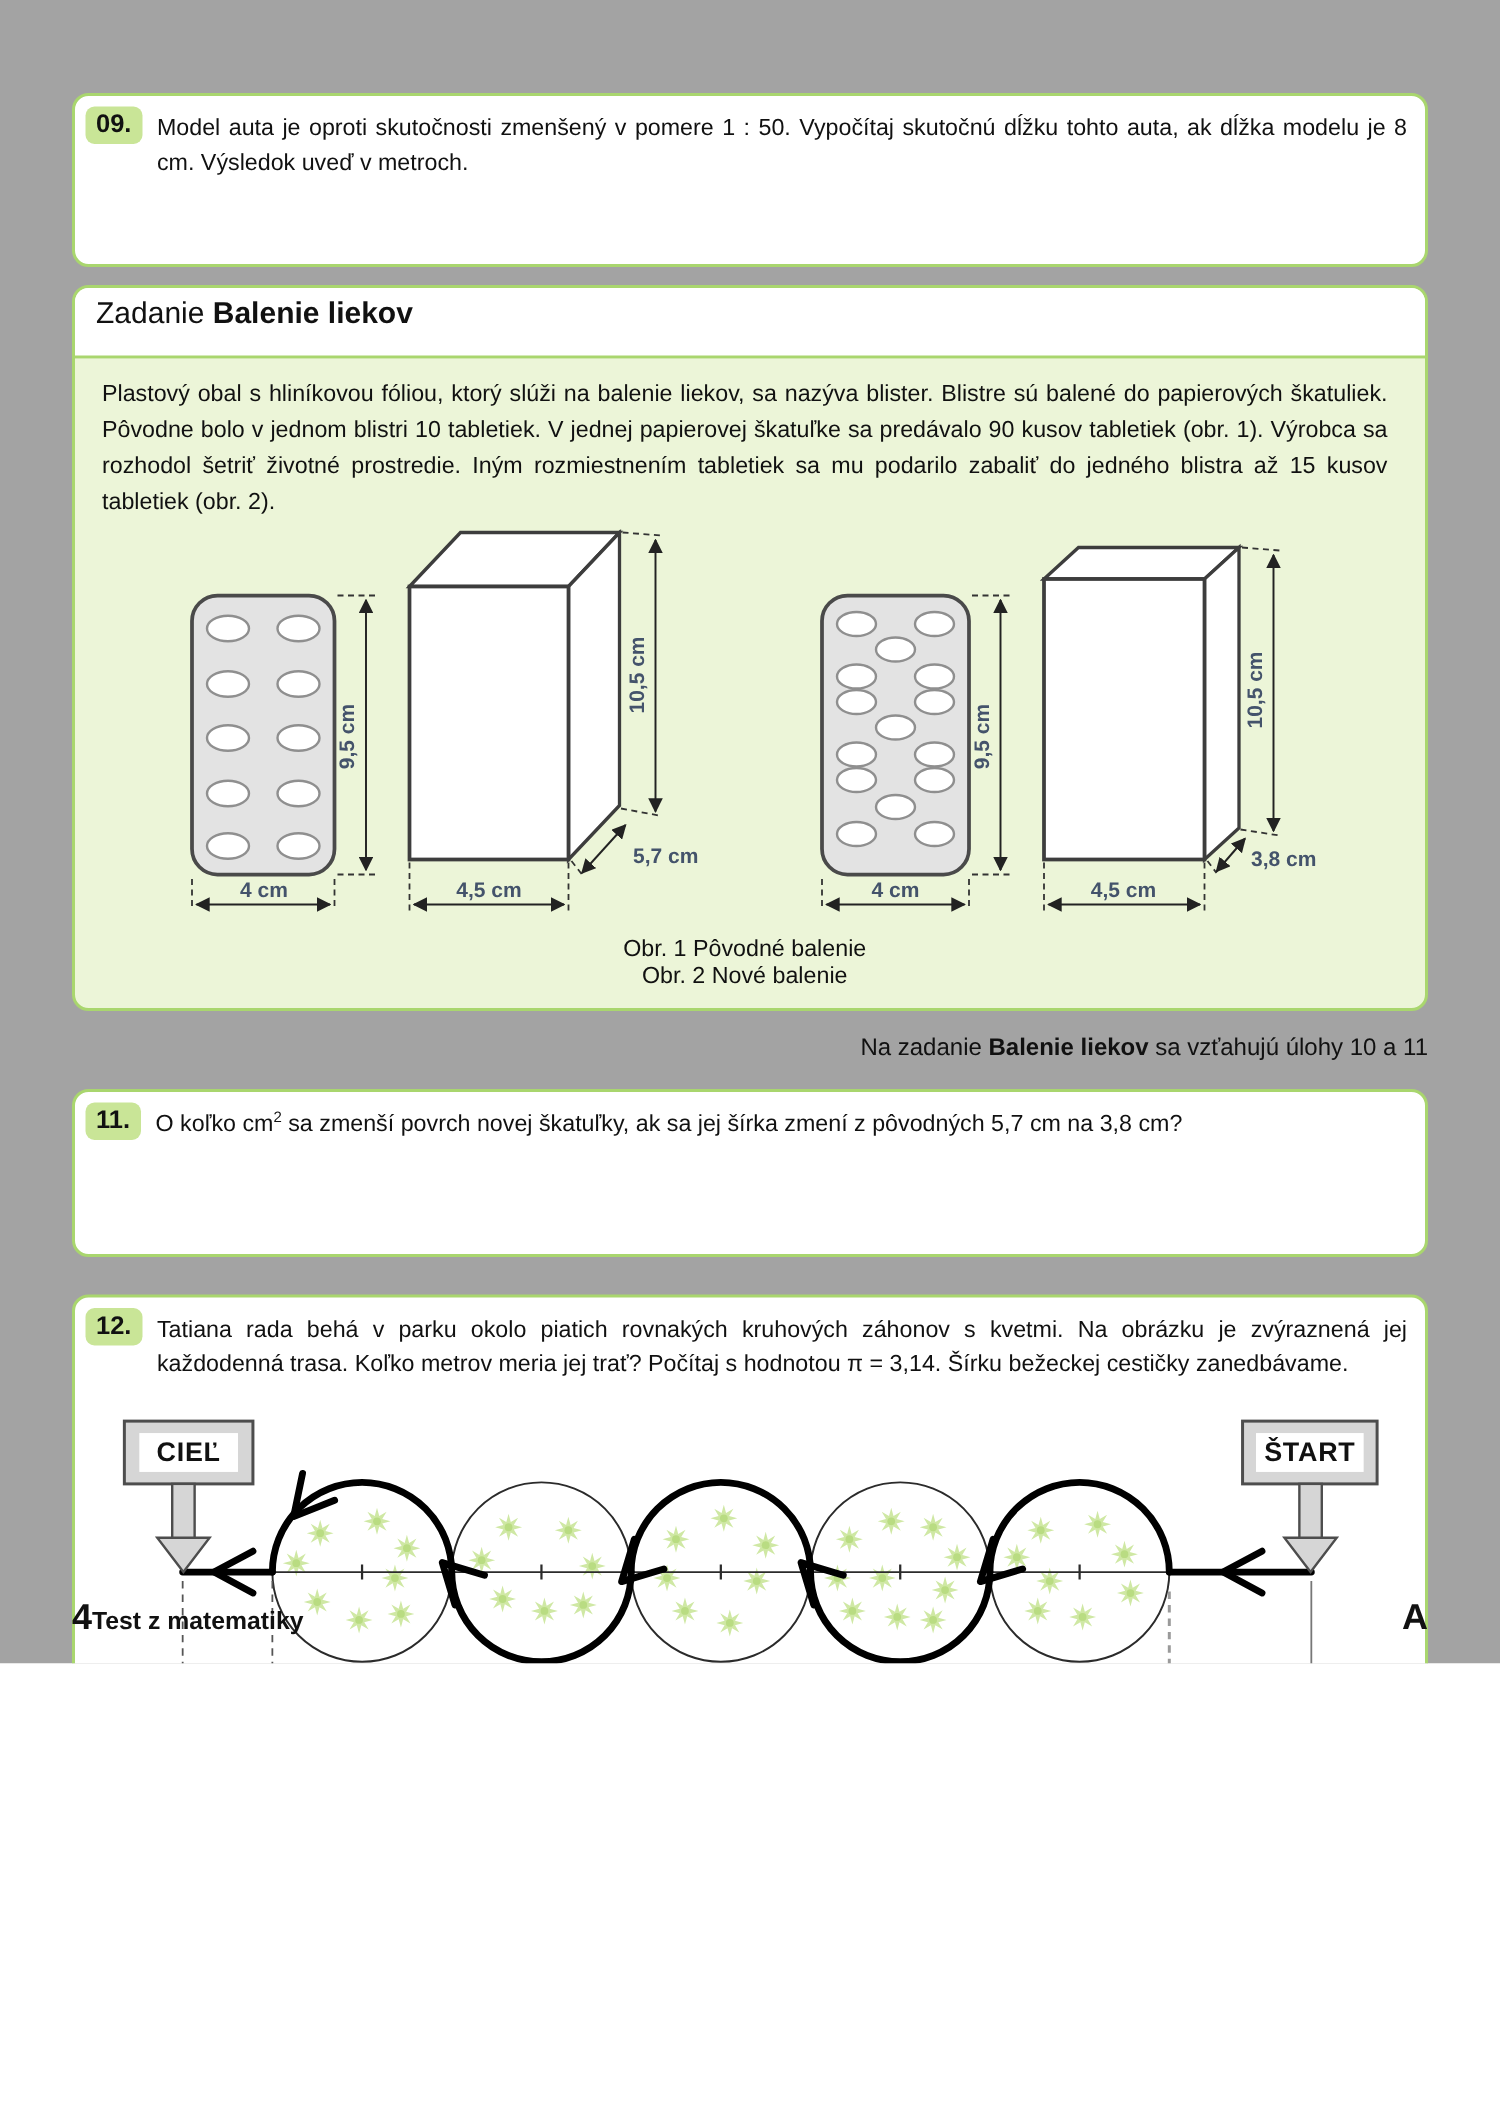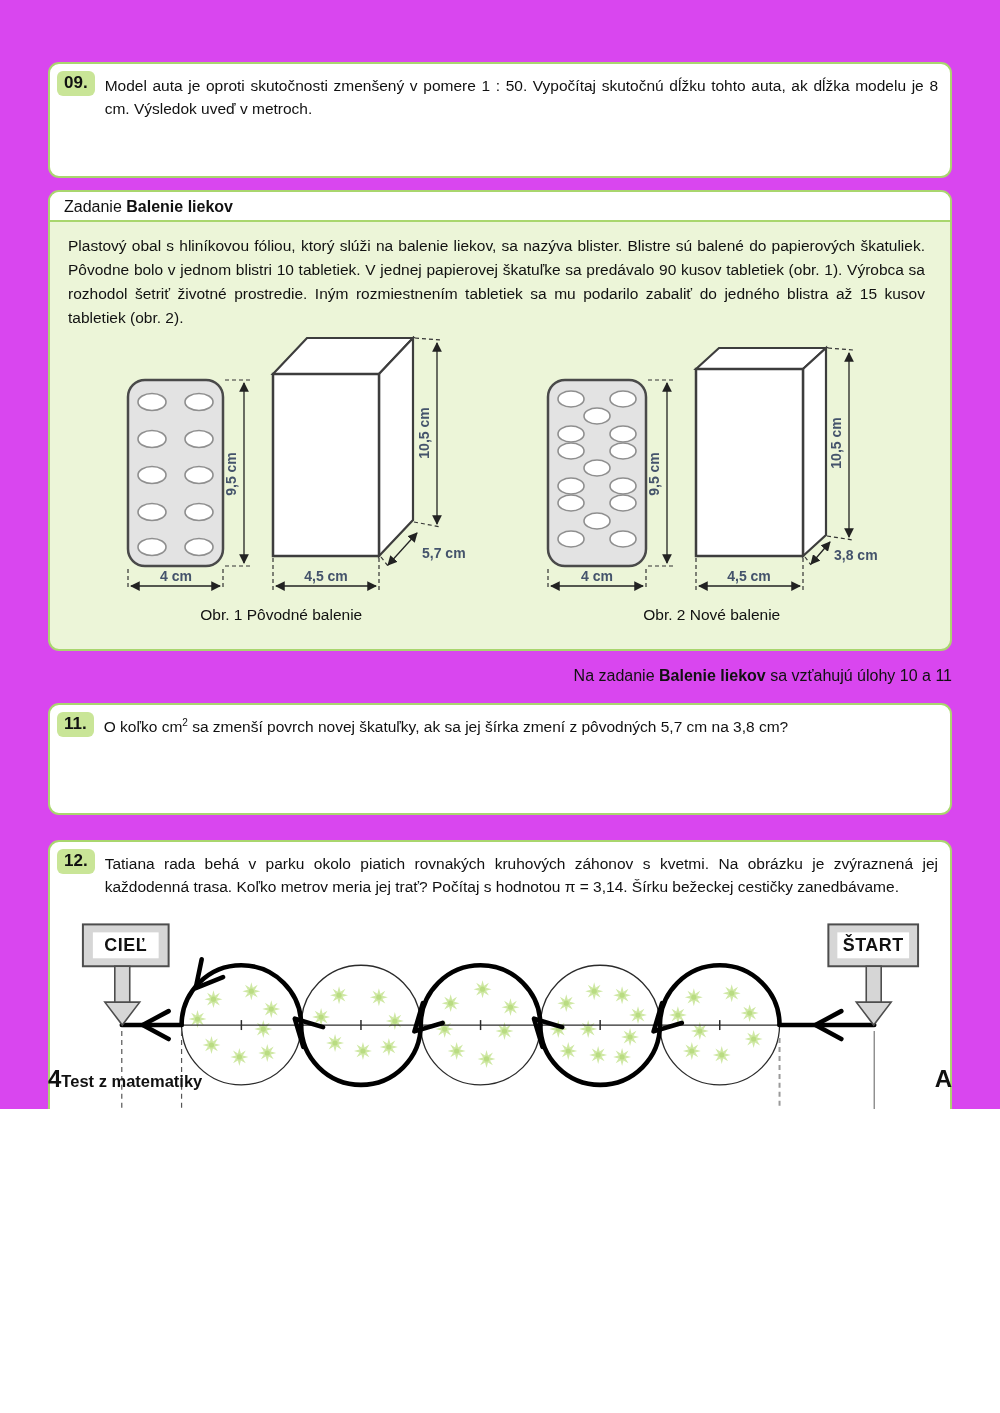--- a/index.html
+++ b/index.html
@@ -1,30 +1,30 @@
 <!DOCTYPE html>
 <html><head>
 <meta charset="utf-8">
 <style>
   html,body{margin:0;padding:0;background:#fff;}
-  .page{position:relative;width:1000px;height:1109px;background:#d946ef;
+  .page{position:relative;width:1000px;height:1109px;background:#a3a3a3;
         font-family:"Liberation Sans","DejaVu Sans",sans-serif;color:#111;overflow:hidden;}
   .content{position:absolute;left:48px;right:48px;top:0;}
   .qbox{box-sizing:border-box;border:2.5px solid #a9d66e;border-radius:11px;background:#fff;
         display:flex;align-items:flex-start;padding:7px 12px 8px 7px;}
   .badge{background:#c9e597;border-radius:6px;font-weight:bold;font-size:17px;
          padding:2px 7px 3px 7px;margin-right:10px;flex:0 0 auto;}
   .qtext{font-size:15.5px;line-height:1.5;text-align:justify;padding-top:3px;}
   .zbox{box-sizing:border-box;border:2.5px solid #a9d66e;border-radius:11px;overflow:hidden;background:#ecf5d8;}
-  .zheader{background:#ffffff;border-bottom:2.5px solid #a9d66e;padding:6px 14px 4px 14px;font-size:16px;}
+  .zheader{background:#ffffff;border-bottom:2.5px solid #a9d66e;padding:6px 14px 16px 14px;font-size:20px;}
   .zheader b{font-weight:bold;}
   .zbody{padding:12px 23px 4px 16px;}
   .zpar{font-size:15.5px;line-height:1.55;text-align:justify;margin:0 2px;}
   .figwrap{margin-top:6px;}
-  .captions{display:flex;margin:2px 0 21px 0;}
+  .captions{display:flex;margin:2px 0 8px 0;flex-direction:column;}
   .captions span{flex:1;text-align:center;font-size:15.5px;}
   .noteline{text-align:right;font-size:16px;margin:0;}
   .footer{position:absolute;left:48px;right:48px;bottom:16px;display:flex;align-items:baseline;}
   .footer .pg{font-size:24px;font-weight:bold;flex:0 0 auto;}
   .footer .ttl{flex:1;text-align:left;font-size:16.5px;font-weight:bold;}
   .footer .vr{font-size:24px;font-weight:bold;flex:0 0 auto;}
   svg text{font-family:"Liberation Sans","DejaVu Sans",sans-serif;}
   .dimtxt{fill:#44536b;font-size:14px;font-weight:bold;}
   .trktxt{fill:#1a1a1a;font-size:16px;}
   .signtxt{fill:#111;font-size:18px;font-weight:bold;letter-spacing:0.5px;}

